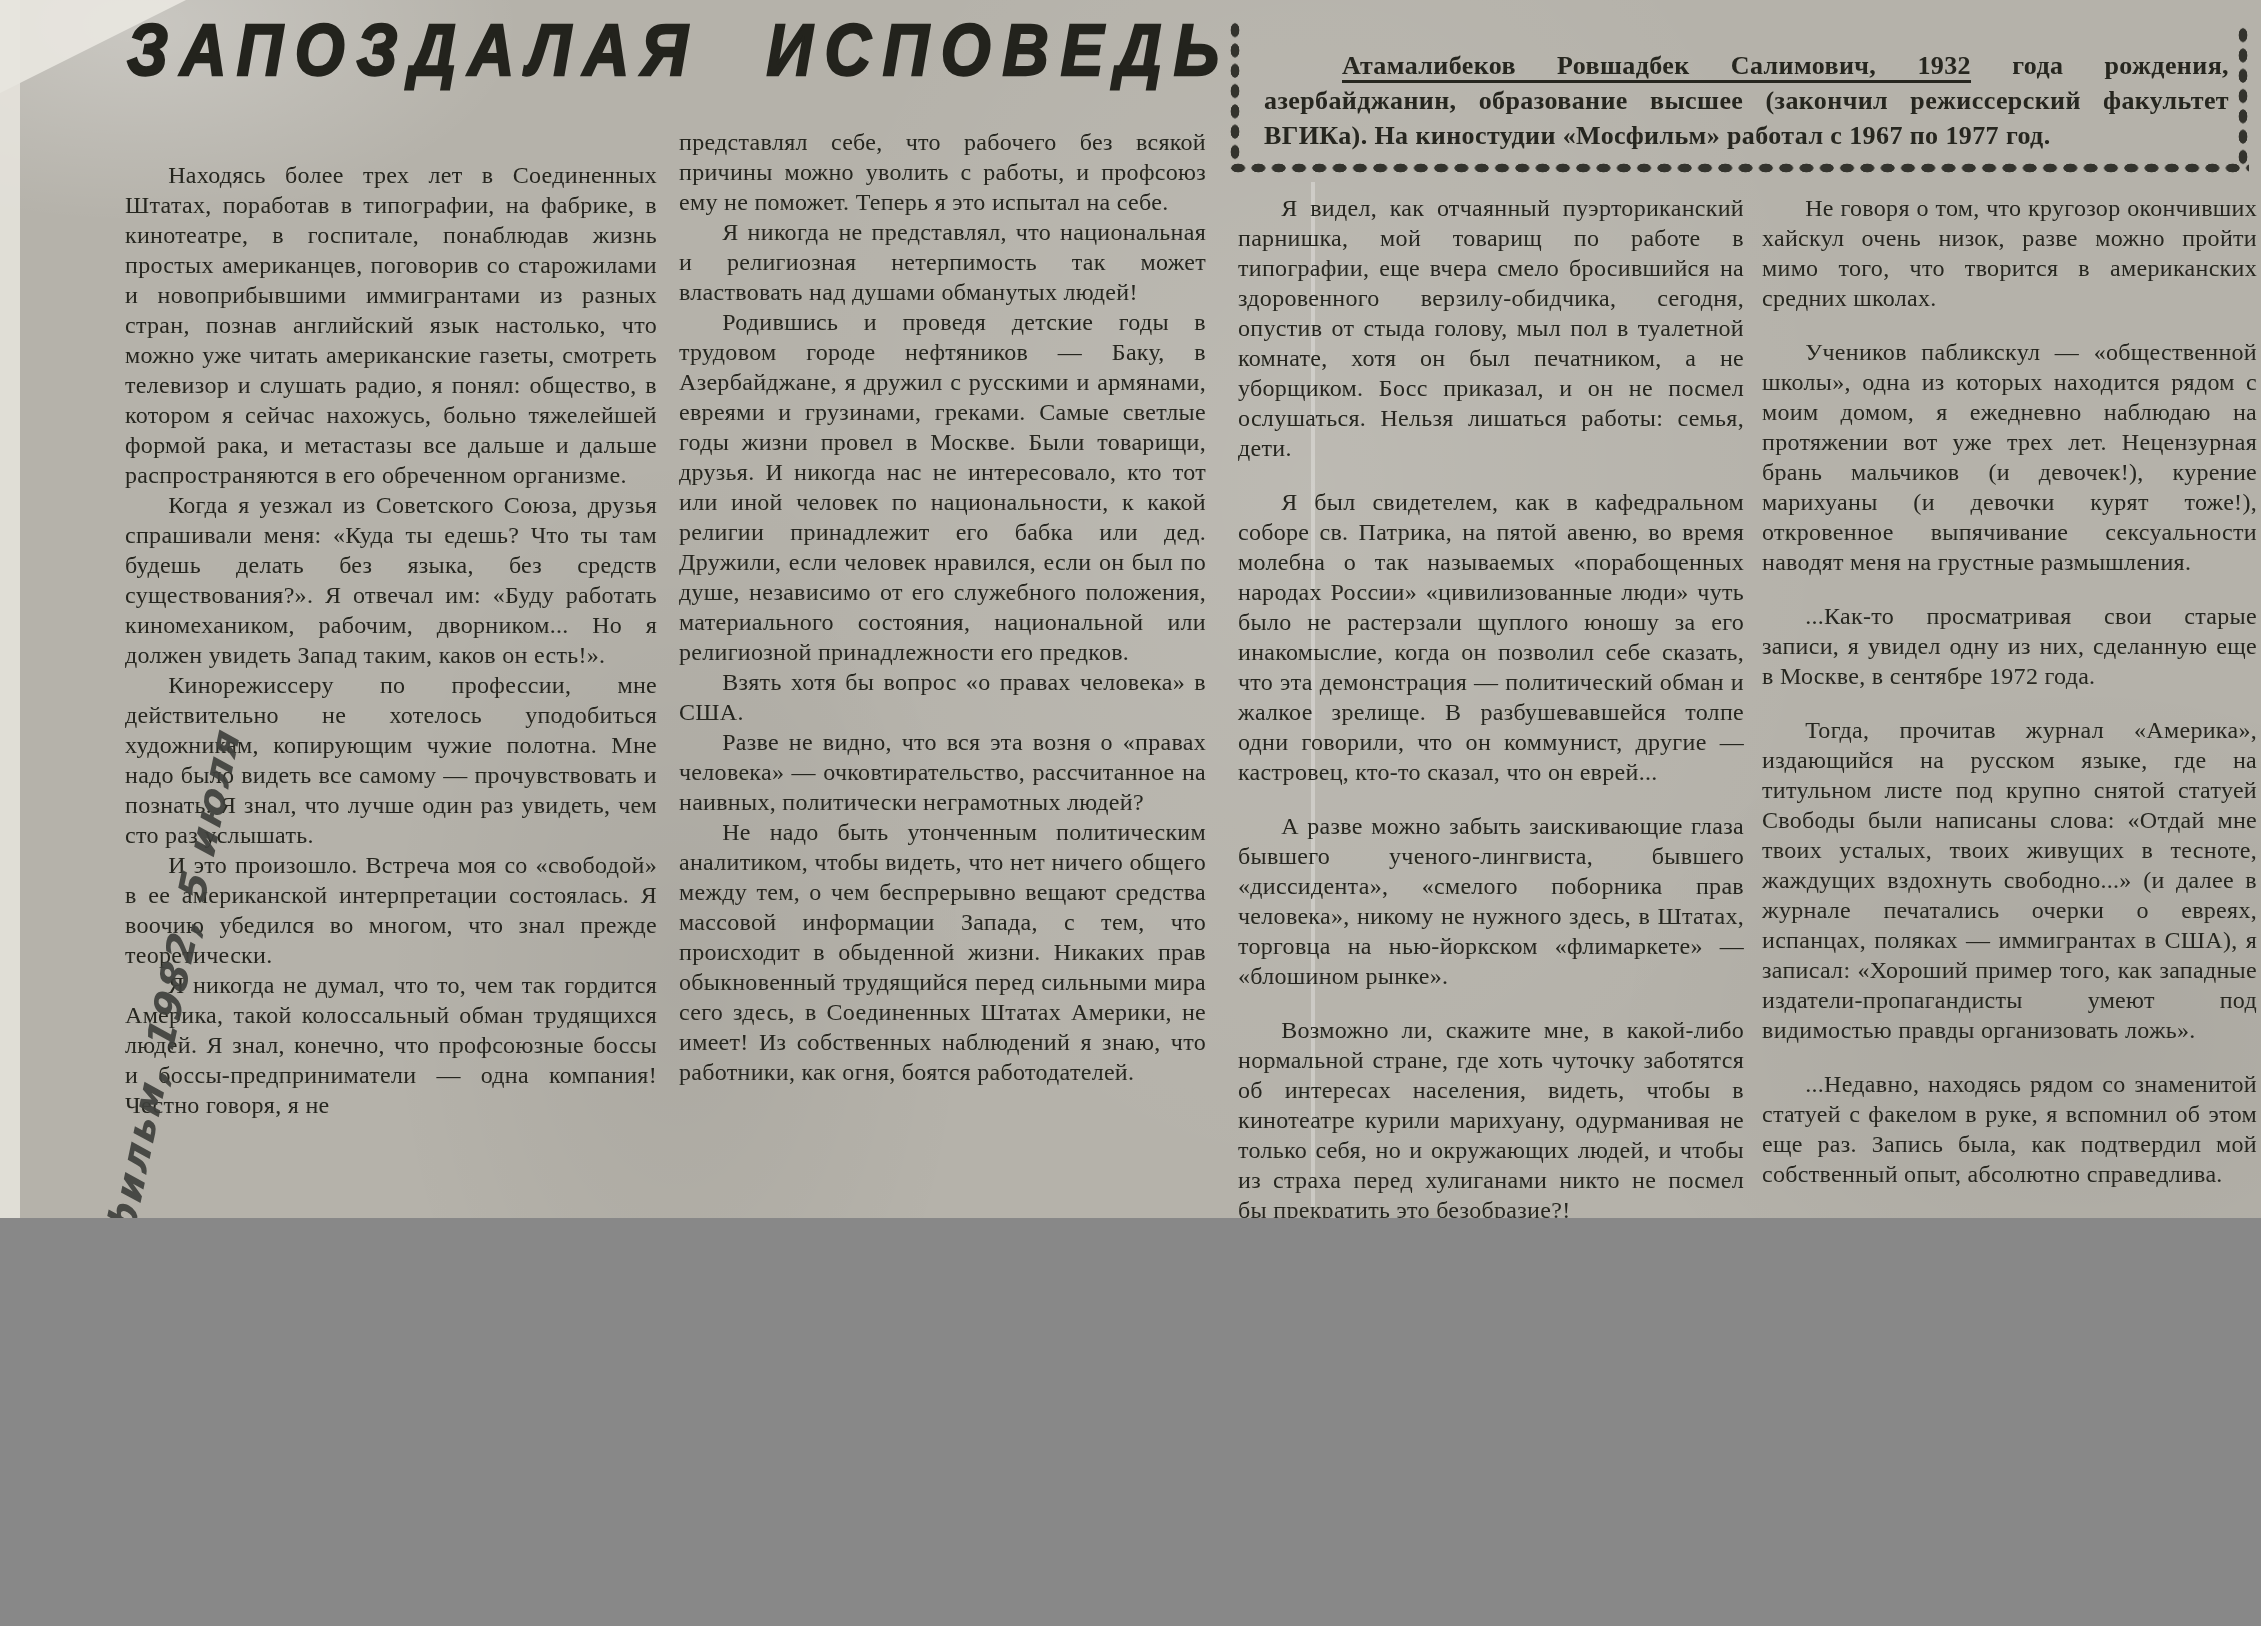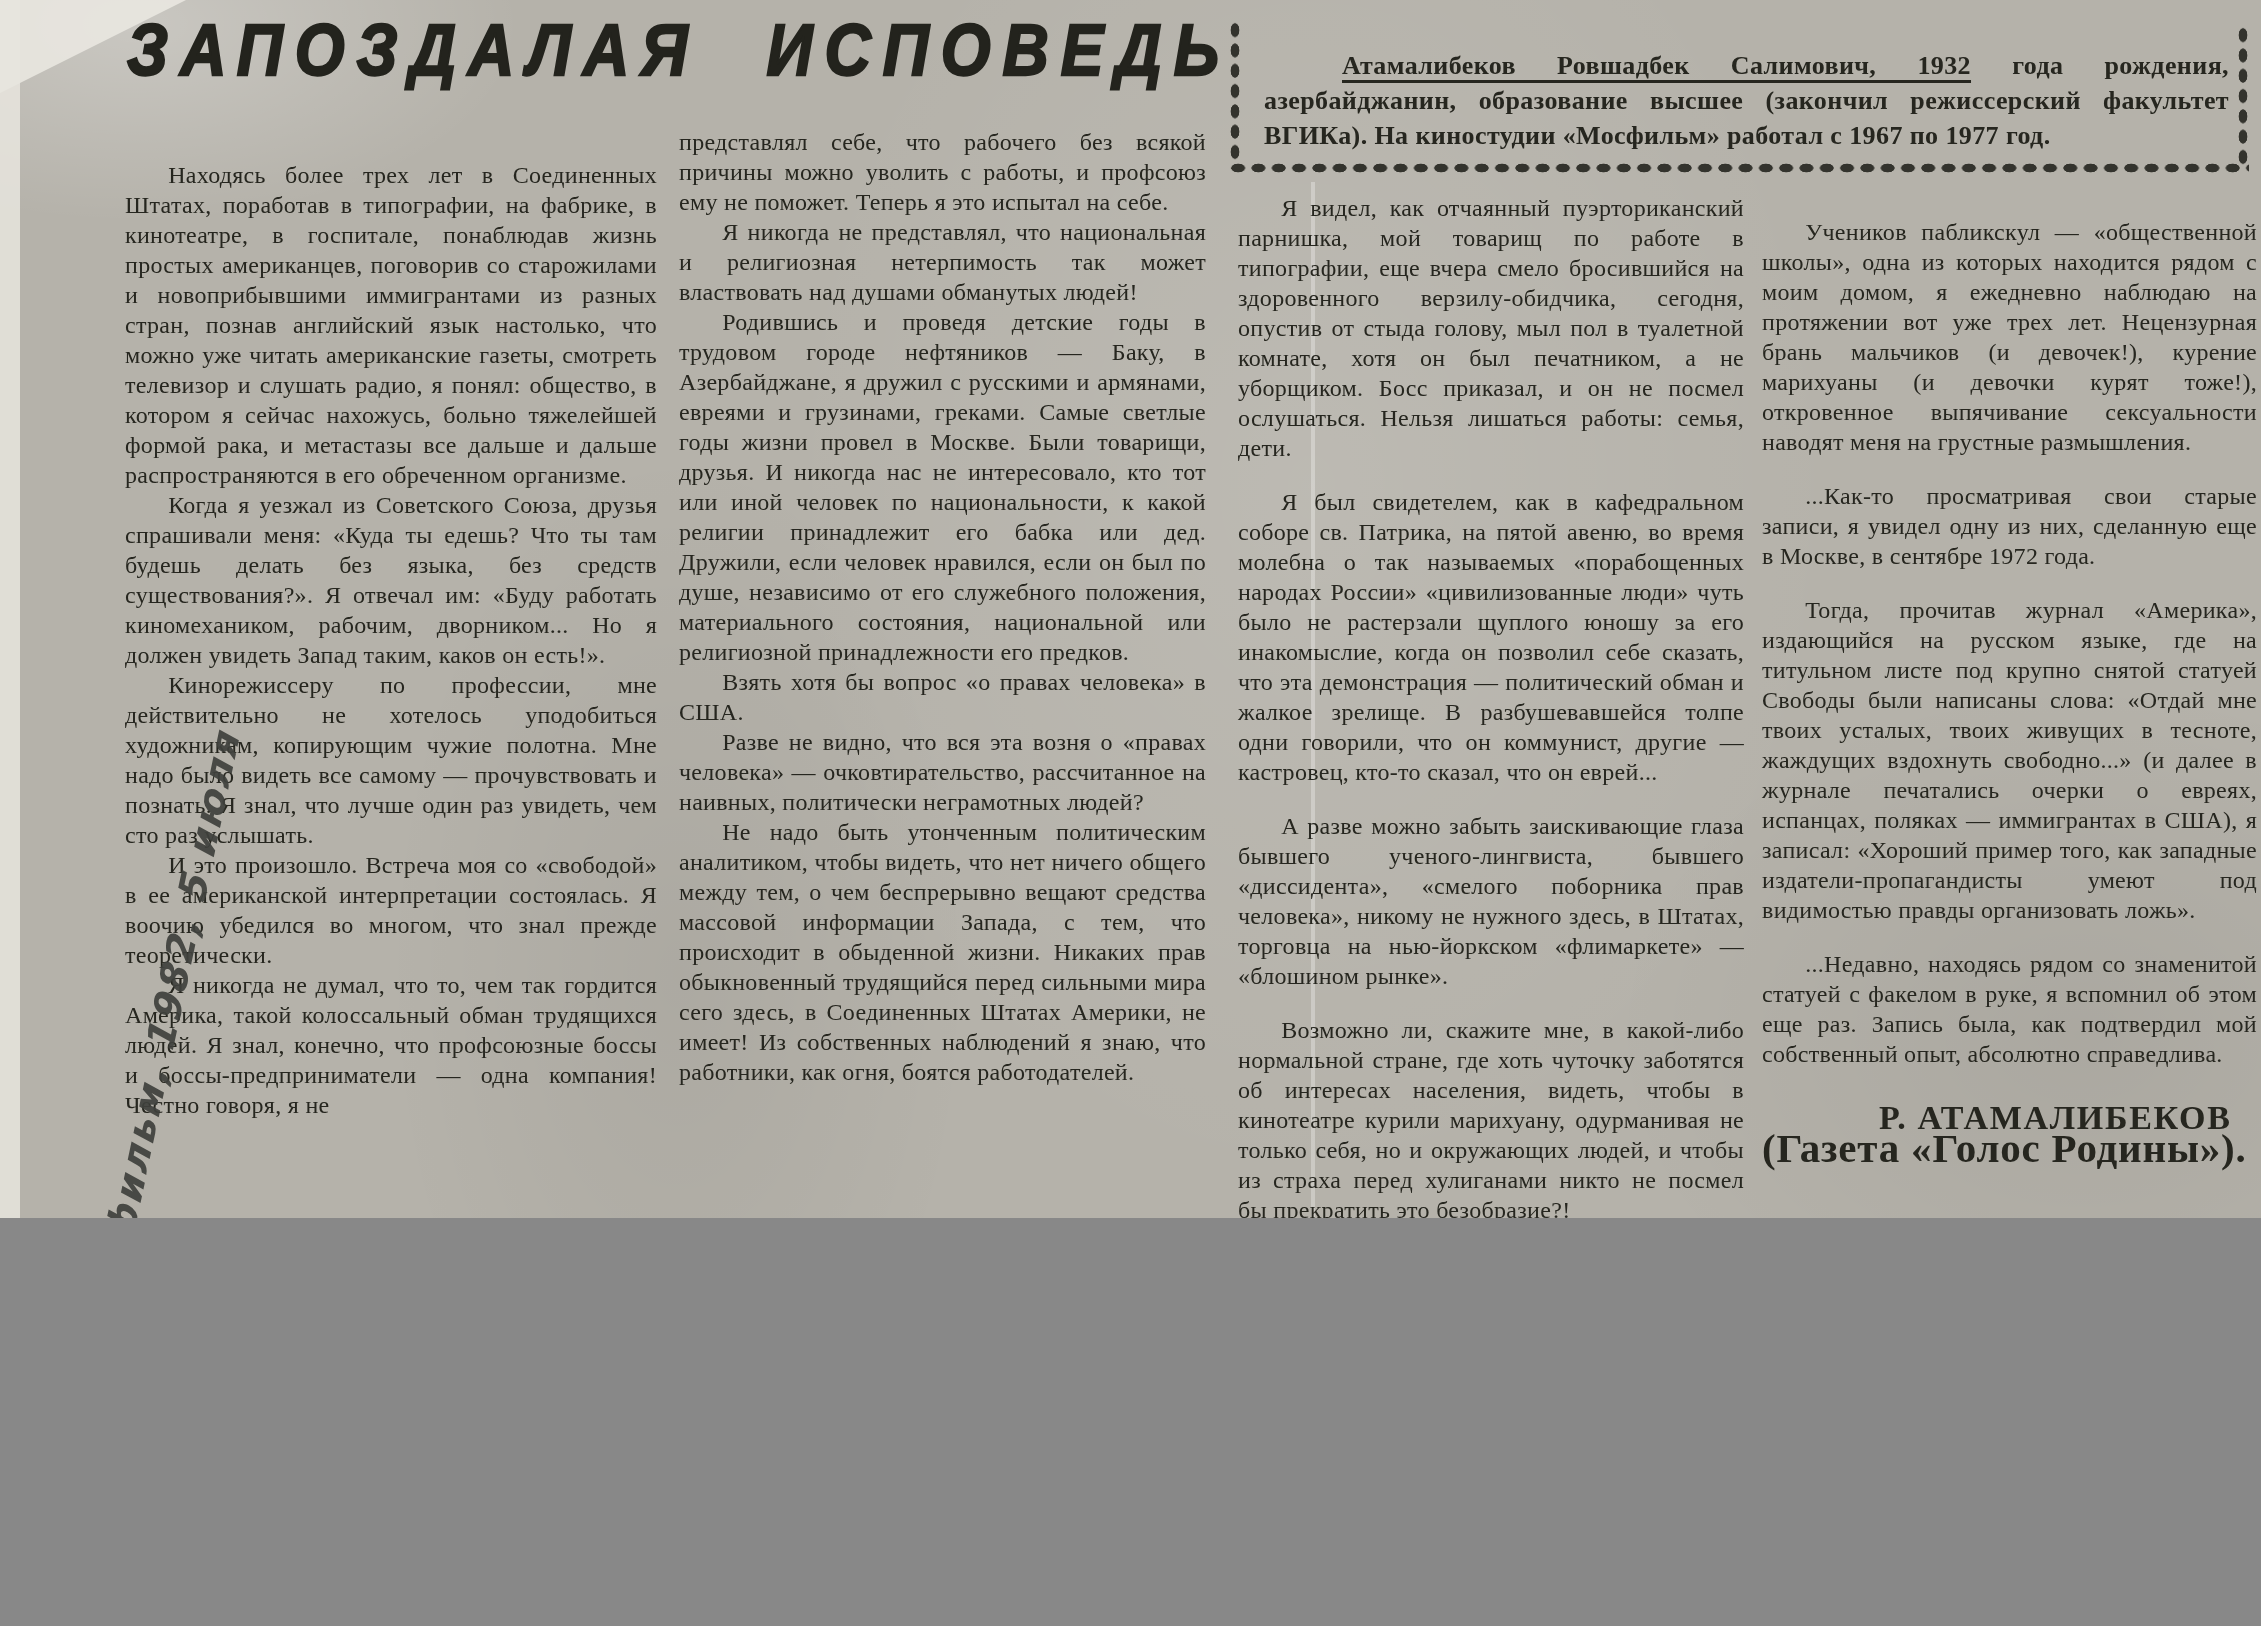--- a/index.html
+++ b/index.html
@@ -86,20 +86,21 @@
       <p class="">Не надо быть утонченным политическим аналитиком, чтобы видеть, что нет ничего общего между тем, о чем беспрерывно вещают средства массовой информации Запада, с тем, что происходит в обыденной жизни. Никаких прав обыкновенный трудящийся перед сильными мира сего здесь, в Соединенных Штатах Америки, не имеет! Из собственных наблюдений я знаю, что работники, как огня, боятся работодателей.</p>
     </div>
   <div id="col3" class="col">
       <p class="">Я видел, как отчаянный пуэрториканский парнишка, мой товарищ по работе в типографии, еще вчера смело бросившийся на здоровенного верзилу-обидчика, сегодня, опустив от стыда голову, мыл пол в туалетной комнате, хотя он был печатником, а не уборщиком. Босс приказал, и он не посмел ослушаться. Нельзя лишаться работы: семья, дети.</p>
       <p class="gap">Я был свидетелем, как в кафедральном соборе св. Патрика, на пятой авеню, во время молебна о так называемых «порабощенных народах России» «цивилизованные люди» чуть было не растерзали щуплого юношу за его инакомыслие, когда он позволил себе сказать, что эта демонстрация — политический обман и жалкое зрелище. В разбушевавшейся толпе одни говорили, что он коммунист, другие — кастровец, кто-то сказал, что он еврей...</p>
       <p class="gap">А разве можно забыть заискивающие глаза бывшего ученого-лингвиста, бывшего «диссидента», «смелого поборника прав человека», никому не нужного здесь, в Штатах, торговца на нью-йоркском «флимаркете» — «блошином рынке».</p>
       <p class="gap">Возможно ли, скажите мне, в какой-либо нормальной стране, где хоть чуточку заботятся об интересах населения, видеть, чтобы в кинотеатре курили марихуану, одурманивая не только себя, но и окружающих людей, и чтобы из страха перед хулиганами никто не посмел бы прекратить это безобразие?!</p>
       <p class="gap">А школьное образование?</p>
     </div>
   <div id="col4" class="col">
+  <p class="">Не говоря о том, что кругозор окончивших хайскул очень низок, разве можно пройти мимо того, что творится в американских средних школах.</p>
       <p class="gap">Учеников пабликскул — «общественной школы», одна из которых находится рядом с моим домом, я ежедневно наблюдаю на протяжении вот уже трех лет. Нецензурная брань мальчиков (и девочек!), курение марихуаны (и девочки курят тоже!), откровенное выпячивание сексуальности наводят меня на грустные размышления.</p>
       <p class="gap">...Как-то просматривая свои старые записи, я увидел одну из них, сделанную еще в Москве, в сентябре 1972 года.</p>
       <p class="gap">Тогда, прочитав журнал «Америка», издающийся на русском языке, где на титульном листе под крупно снятой статуей Свободы были написаны слова: «Отдай мне твоих усталых, твоих живущих в тесноте, жаждущих вздохнуть свободно...» (и далее в журнале печатались очерки о евреях, испанцах, поляках — иммигрантах в США), я записал: «Хороший пример того, как западные издатели-пропагандисты умеют под видимостью правды организовать ложь».</p>
       <p class="gap">...Недавно, находясь рядом со знаменитой статуей с факелом в руке, я вспомнил об этом еще раз. Запись была, как подтвердил мой собственный опыт, абсолютно справедлива.</p>
       <div class="sig-name">Р. АТАМАЛИБЕКОВ</div>
       <div class="sig-src">(Газета «Голос Родины»).</div>
     </div>
 
   <div class="handwriting">Сов. фильм, 1982, 5 июля</div>
 

